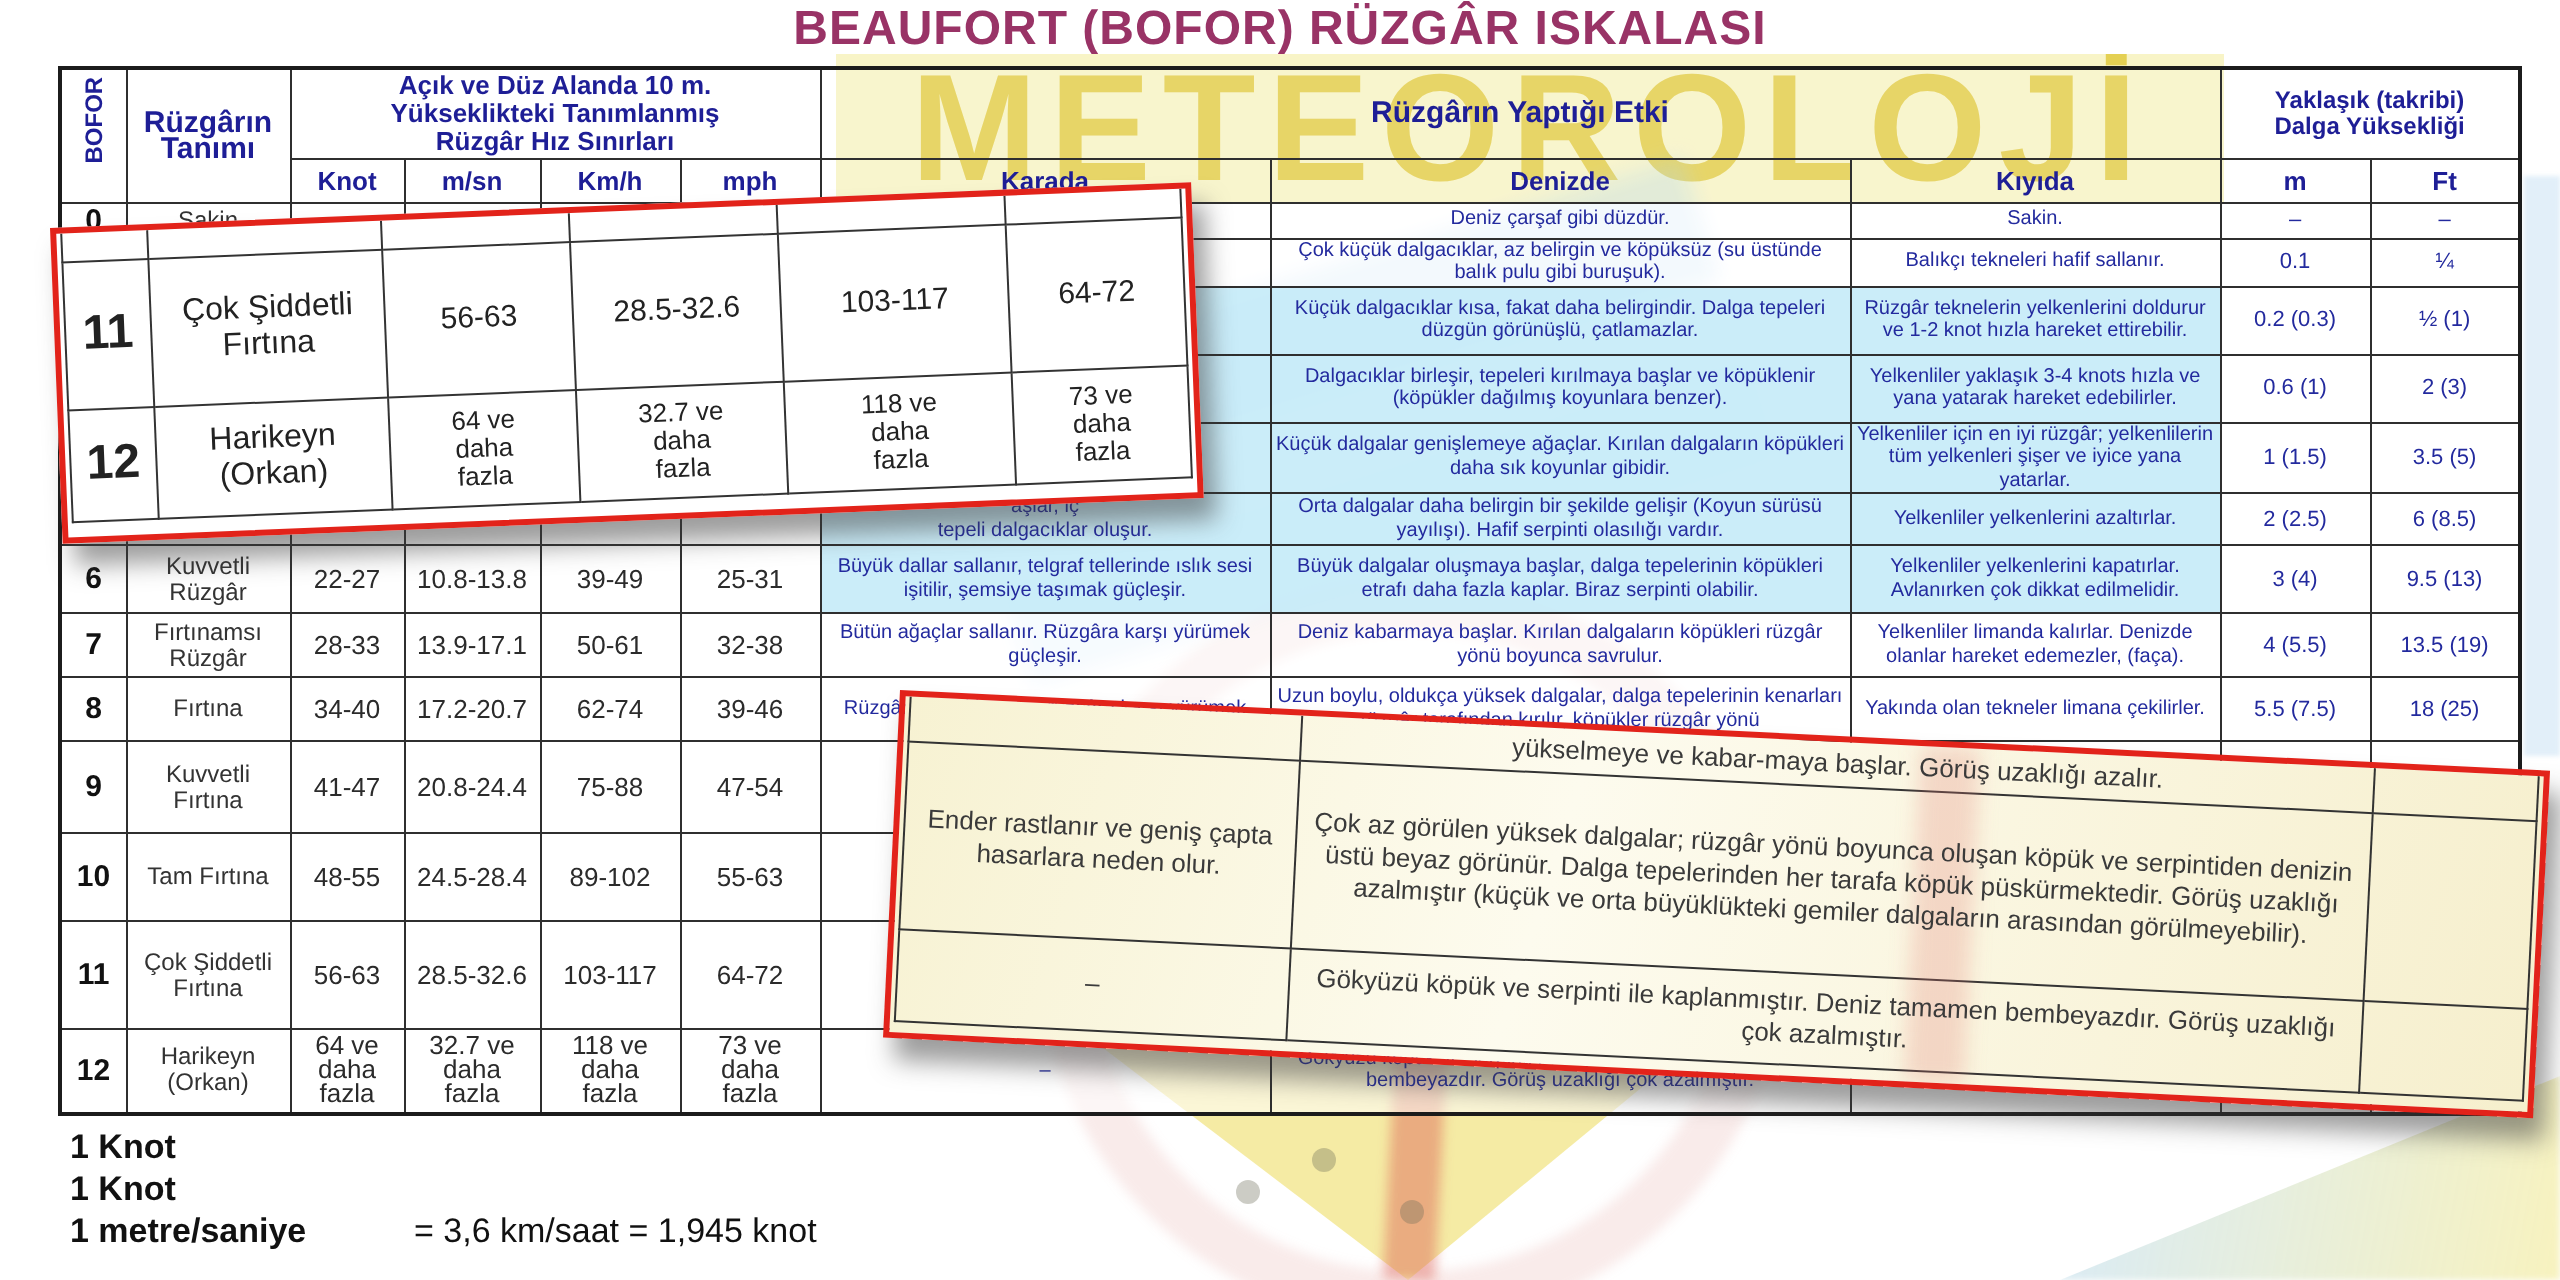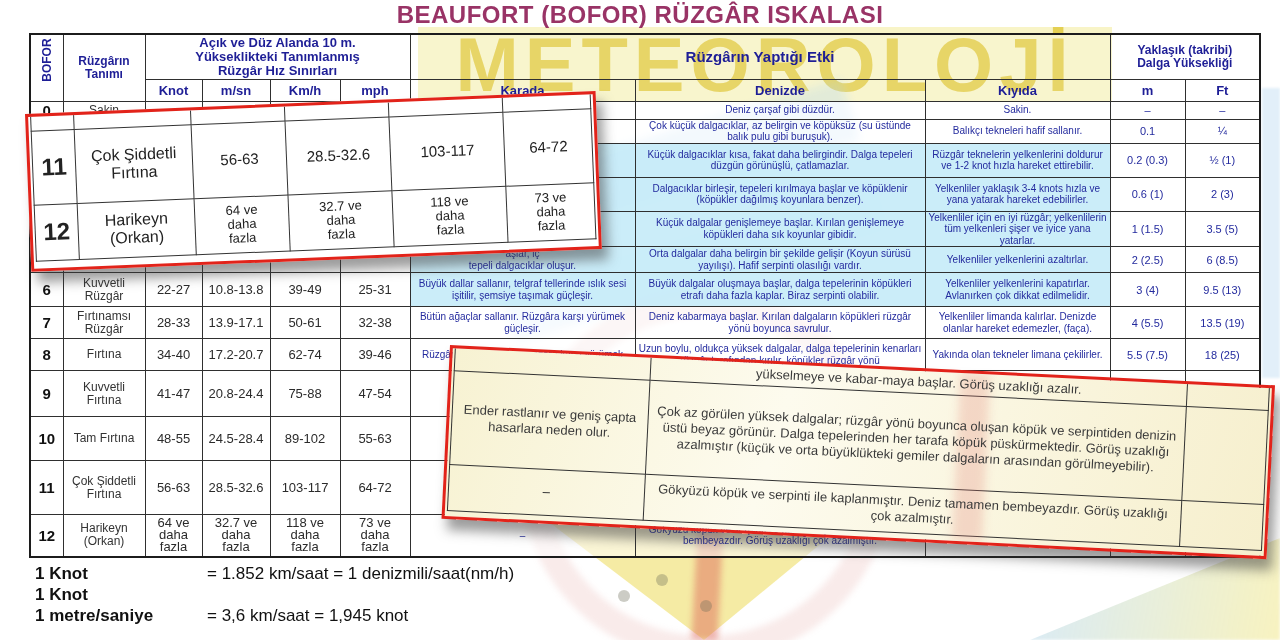--- a/index.html
+++ b/index.html
@@ -31,21 +31,21 @@
   #beaufort{position:absolute;z-index:2;left:29px;top:33px;width:1230px;border-collapse:collapse;table-layout:fixed;}
   #beaufort td,#beaufort th{border:1px solid #2f2f2f;overflow:hidden;vertical-align:middle;text-align:center;padding:0 2px;}
   #beaufort{border:2px solid #1c1c1c;}
   #beaufort th{background:rgba(255,255,255,0.12);color:#1e1e96;}
   #beaufort td{background:rgba(255,255,255,0.55);}
   #beaufort td.cyan{background:rgba(199,235,248,0.92);}
   .h-main{font-size:13px;font-weight:bold;white-space:pre-line;line-height:14px;}
   .h-effect{font-size:15px;font-weight:bold;}
   .h-wave{font-size:12px;font-weight:bold;white-space:pre-line;line-height:13px;}
   .h-unit{font-size:13px;font-weight:bold;}
-  .h-name{font-size:12px;font-weight:bold;white-space:pre-line;line-height:13px;}
+  .h-name{font-size:15px;font-weight:bold;white-space:pre-line;line-height:13px;}
   .vert{transform:rotate(-90deg);font-size:12px;font-weight:bold;color:#1e1e96;white-space:nowrap;}
   .c-bofor{font-size:15px;font-weight:bold;color:#111;}
   .c-name{font-size:12px;color:#333;white-space:pre-line;line-height:13px;}
   .c-speed{font-size:13px;color:#2b2b2b;white-space:pre-line;line-height:12px;}
   .c-body{font-size:10px;color:#232a9e;white-space:pre-line;line-height:11.5px;}
   .c-wave{font-size:11px;color:#232a9e;}
   td.fr{text-align:right;padding-right:5px;}
   td.fl{text-align:left;padding-left:4px;}
 
   
@@ -189,21 +189,21 @@
           <td class="c-wave">2 (3)</td>
         </tr>
         <tr style="height: 30px;">
           <td class="c-bofor"></td>
           <td class="c-name"></td>
           <td class="c-speed"></td>
           <td class="c-speed"></td>
           <td class="c-speed"></td>
           <td class="c-speed"></td>
           <td class="c-body cyan fr">uçurur,</td>
-          <td class="c-body cyan">Küçük dalgalar genişlemeye başlar. Kırılan genişlemeye köpükleri daha sık koyunlar gibidir.</td>
+          <td class="c-body cyan">Küçük dalgalar genişlemeye ağaçlar. Kırılan dalgaların köpükleri daha sık koyunlar gibidir.</td>
           <td class="c-body cyan">Yelkenliler için en iyi rüzgâr; yelkenlilerin tüm yelkenleri şişer ve iyice yana yatarlar.</td>
           <td class="c-wave">1 (1.5)</td>
           <td class="c-wave">3.5 (5)</td>
         </tr>
         <tr style="height: 26px;">
           <td class="c-bofor"></td>
           <td class="c-name"></td>
           <td class="c-speed"></td>
           <td class="c-speed"></td>
           <td class="c-speed"></td>
@@ -395,21 +395,20 @@
         <td>Gökyüzü köpük ve serpinti ile kaplanmıştır. Deniz tamamen bembeyazdır. Görüş uzaklığı çok azalmıştır.</td>
         <td></td>
       </tr>
     </tbody>
       </table>
   </div>
 
   <div id="notes">
     <div class="note-row">
       <span class="note-term">1 Knot</span>
-      <span class="note-value">= 1.852 km/saat =  1 denizmili/saat(nm/h)</span>
     </div>
     <div class="note-row">
       <span class="note-term">1 Knot</span>
     </div>
     <div class="note-row">
       <span class="note-term">1 metre/saniye</span>
       <span class="note-value">= 3,6 km/saat  = 1,945 knot</span>
     </div>
   </div>
 

